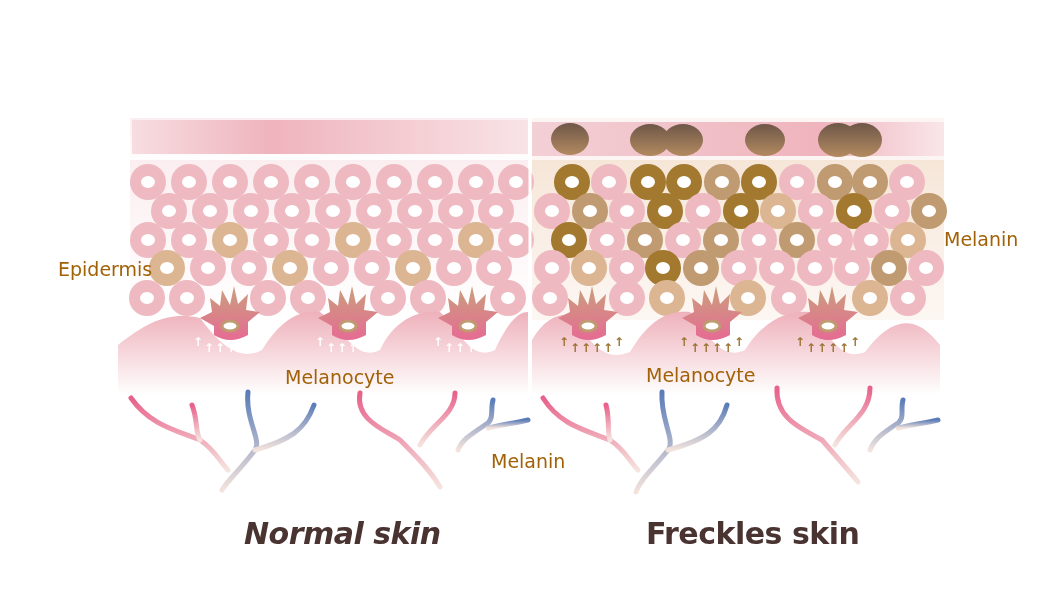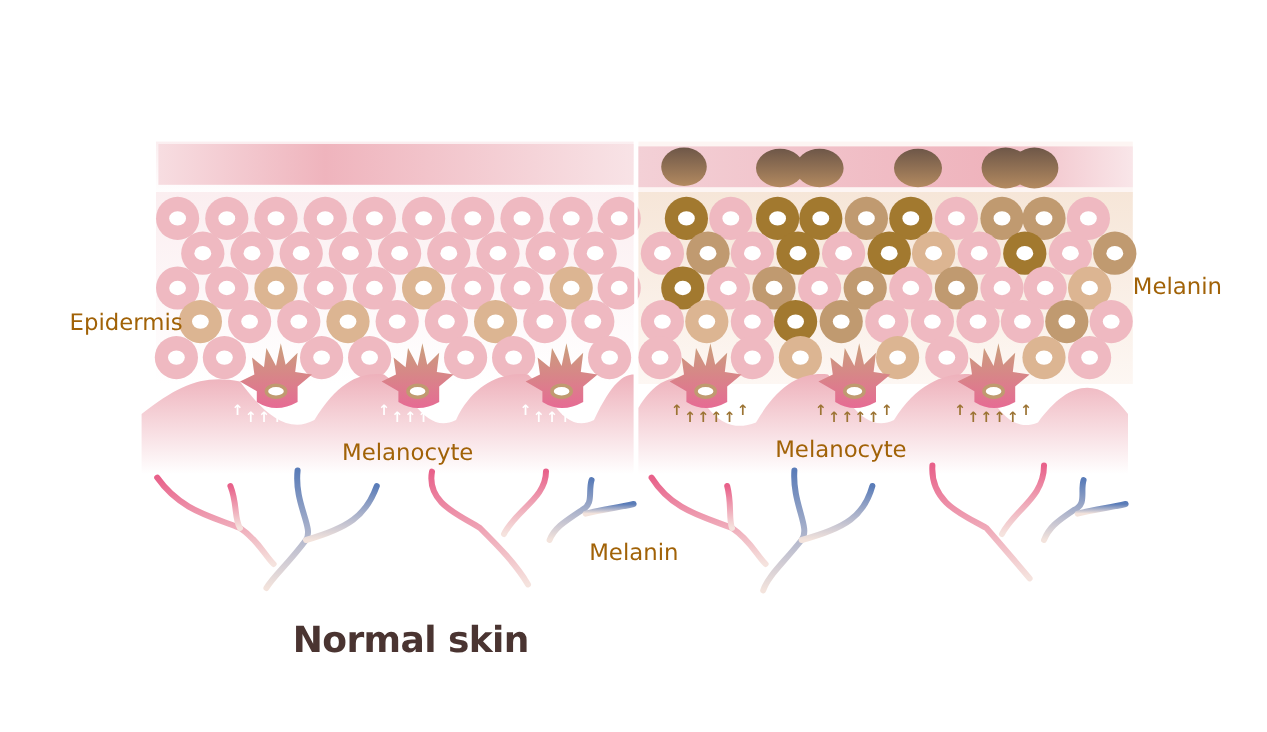--- a/index.html
+++ b/index.html
@@ -349,14 +349,15 @@
       <path d="M898 428 C910 425,925 423,938 420" stroke="url(#vBlue)"></path>
     </g>
   </svg>
 
   <div class="lbl" style="left:26px;top:258px;margin-left:32px;">Epidermis</div>
   <div class="lbl" style="left:944px;top:228px;">Melanin</div>
   <div class="lbl" style="left:285px;top:366px;">Melanocyte</div>
   <div class="lbl" style="left:646px;top:364px;">Melanocyte</div>
   <div class="lbl" style="left:491px;top:450px;">Melanin</div>
 
-  <div class="title" style="left:244px;top:516px;">Normal skin</div>
+  <div class="title" style="left:244px;top:516px;font-style:italic;">Normal skin</div>
+  <div class="title" style="left:646px;top:516px;">Freckles skin</div>
 </div>
 
 </body></html>

